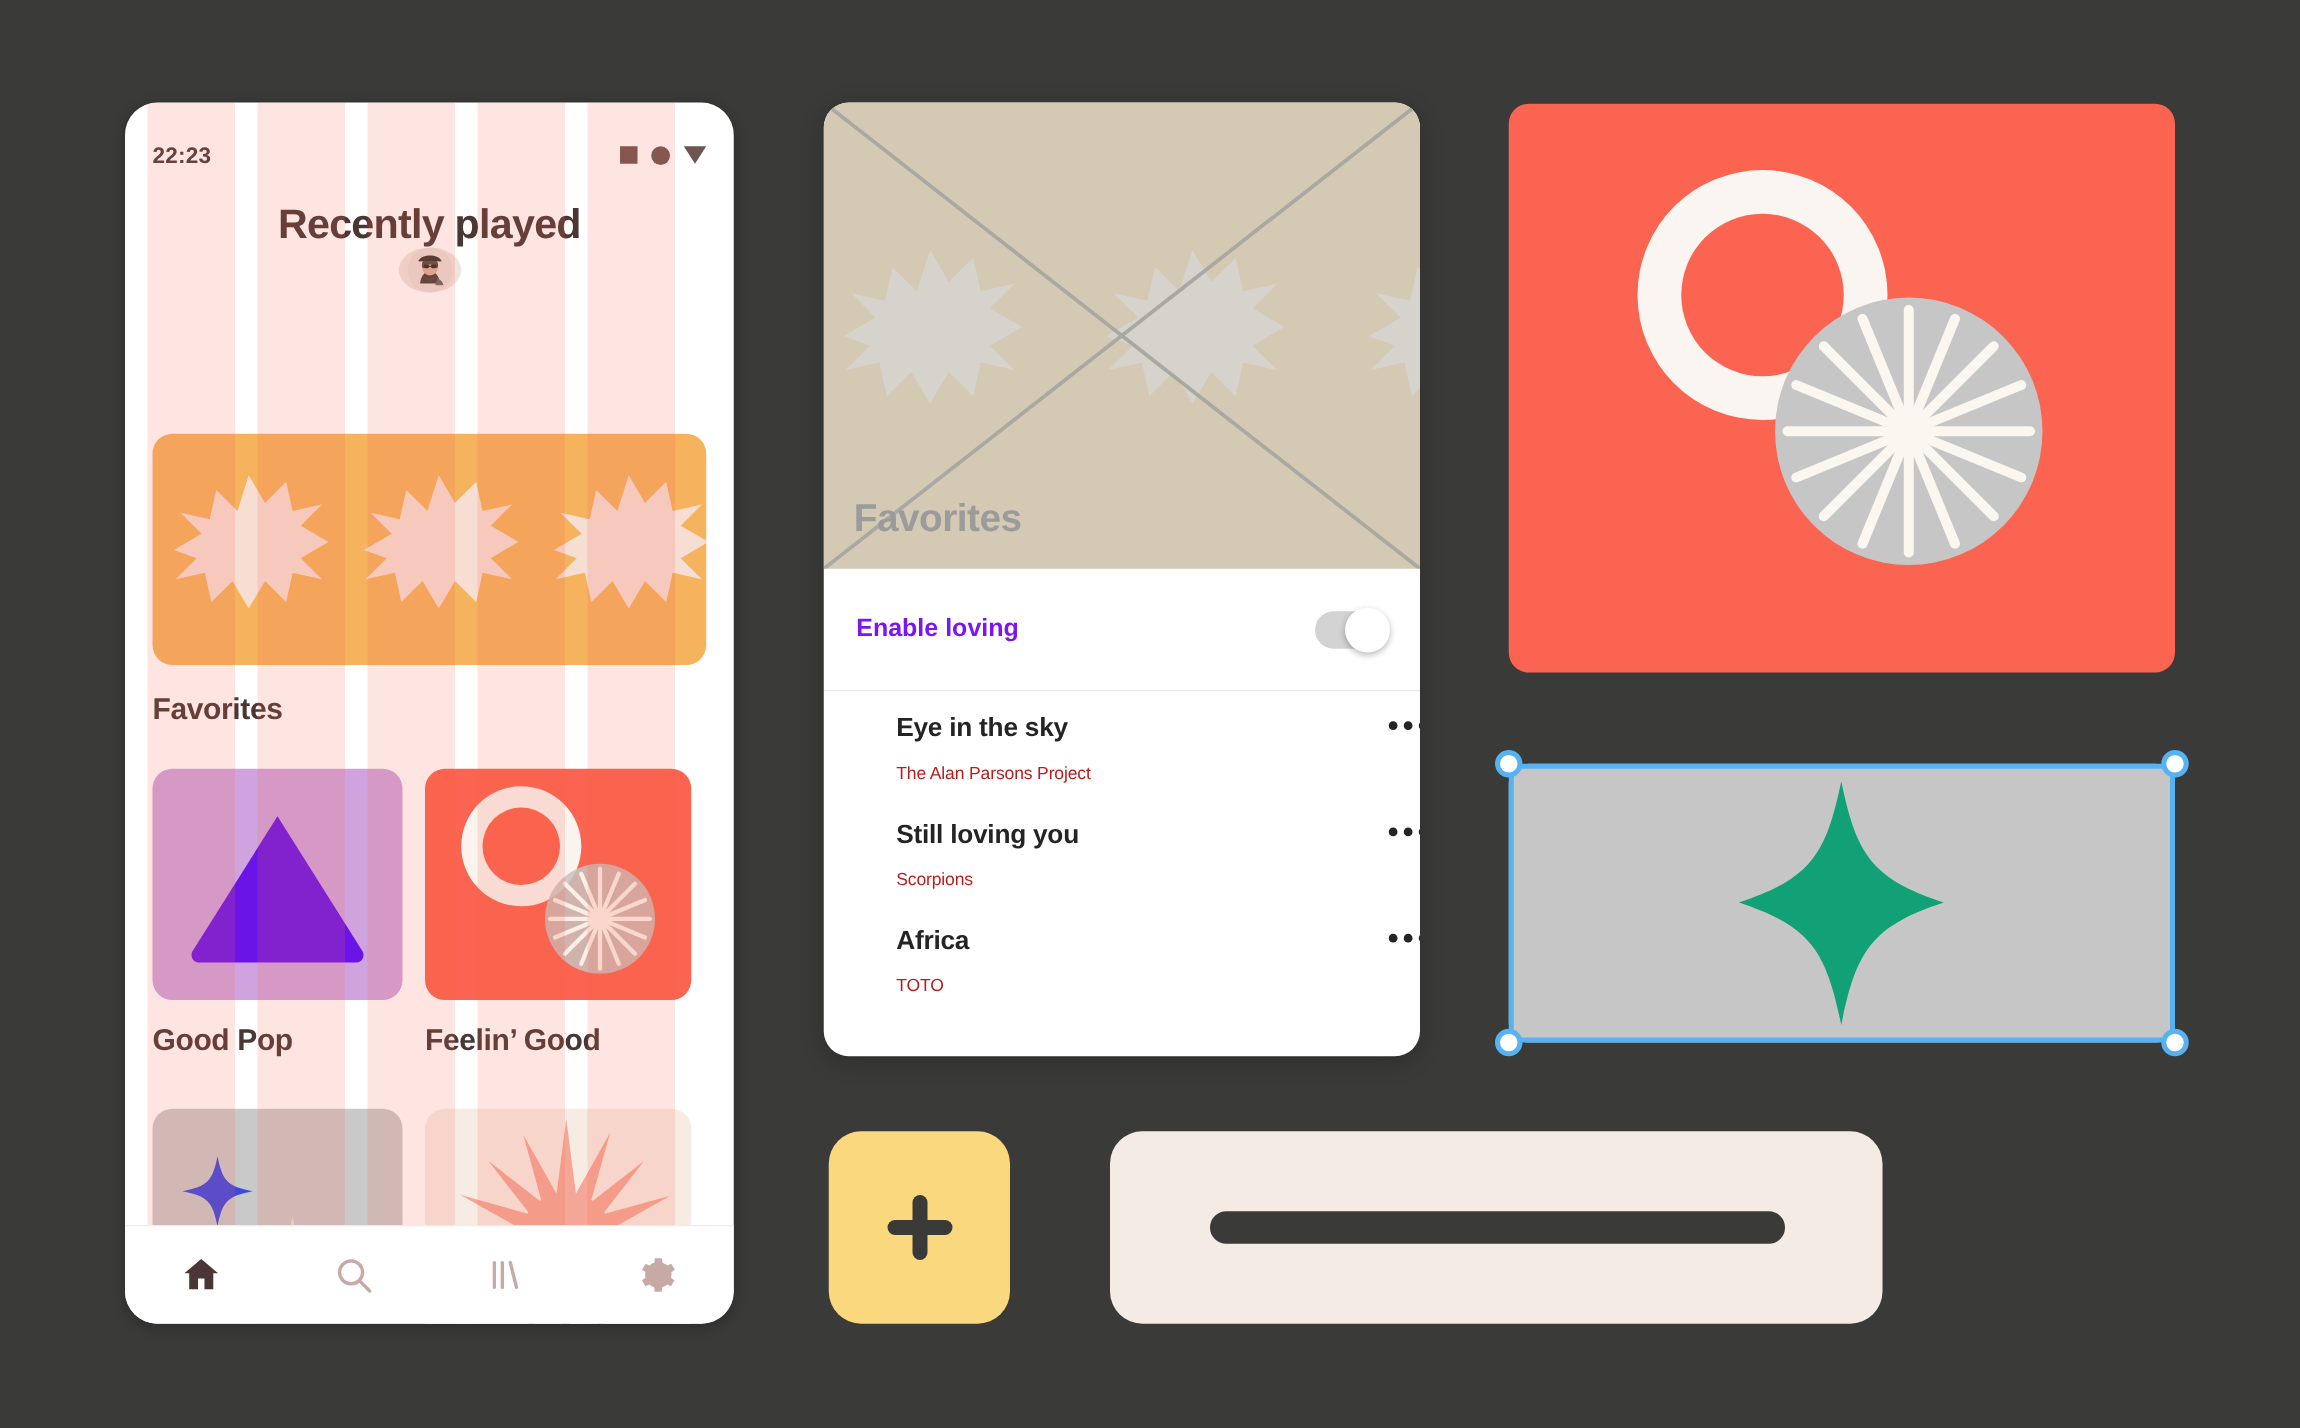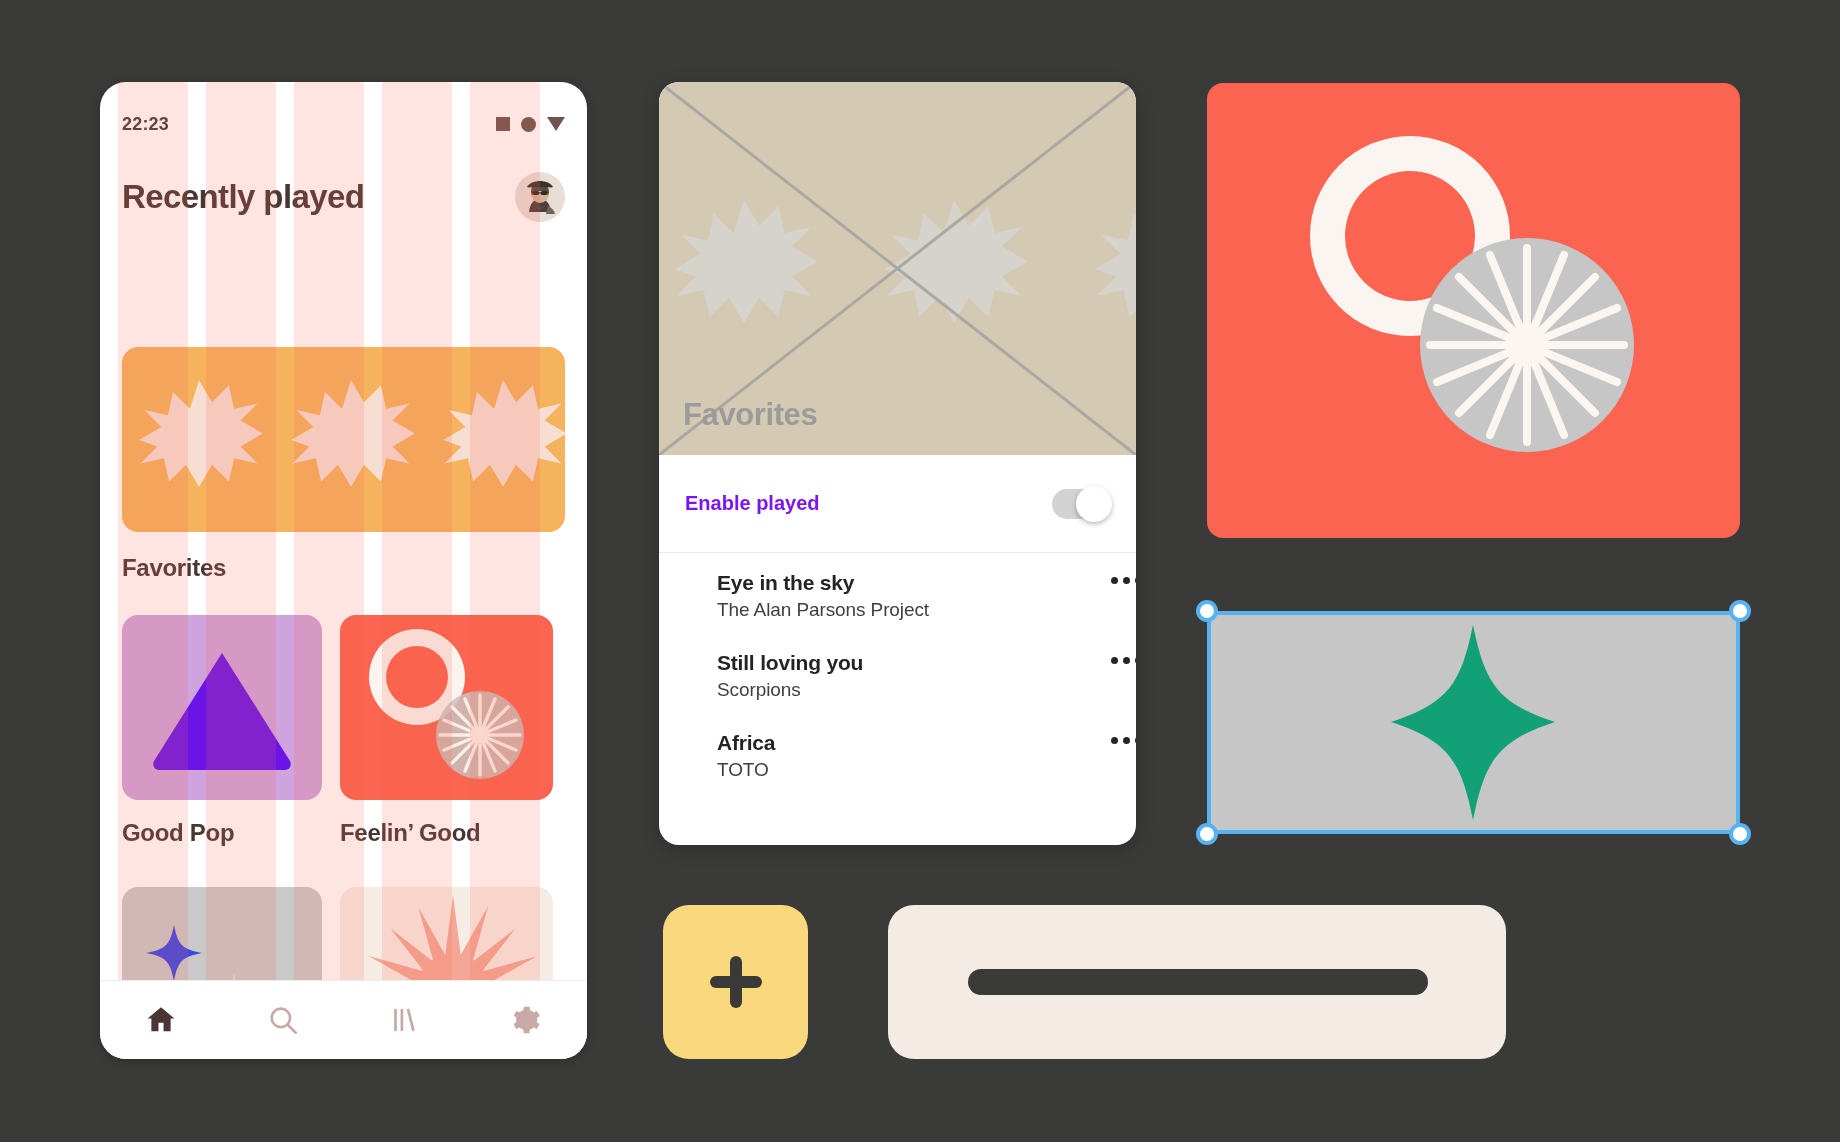--- a/index.html
+++ b/index.html
@@ -27,21 +27,21 @@
   }
   .status-time{font-size:18px;font-weight:700;color:#4a3b38;letter-spacing:.2px;}
   .status-icons{display:flex;align-items:center;gap:11px;}
   .ic-square{width:14px;height:14px;background:#6e5550;}
   .ic-circle{width:15px;height:15px;border-radius:50%;background:#6e5550;}
   .ic-tri{width:0;height:0;border-left:9px solid transparent;border-right:9px solid transparent;border-top:14px solid #6e5550;}
 
   .page-head{
     position:absolute;left:0;top:78px;width:100%;height:74px;
     display:flex;align-items:center;justify-content:space-between;
-    padding:0 22px;box-sizing:border-box;
+    padding:0 22px;box-sizing:border-box;flex-direction:column;
   }
   .page-title{font-size:33px;font-weight:700;color:#4a3734;letter-spacing:-.6px;}
   .avatar{
     width:50px;height:50px;border-radius:50%;overflow:hidden;position:relative;
     background:#efe4de;
   }
   .avatar svg{display:block;width:100%;height:100%;}
 
   .scroll{position:absolute;left:0;top:165px;width:100%;bottom:0;}
 
@@ -100,21 +100,21 @@
   .toggle{width:58px;height:30px;border-radius:16px;background:#d3d3d3;position:relative;}
   .toggle .knob{
     position:absolute;right:-2px;top:-3px;width:36px;height:36px;border-radius:50%;
     background:#fff;box-shadow:0 2px 5px rgba(0,0,0,.28);
   }
   .track-list{position:absolute;left:0;top:471px;width:100%;padding-left:32px;}
   .track{
     padding:18px 26px 12px 26px;position:relative;
   }
   .track-title{font-size:21px;font-weight:700;color:#242424;letter-spacing:-.2px;}
-  .track-artist{font-size:19px;color:#404040;margin-top:4px;letter-spacing:-.1px;}
+  .track-artist{font-size:14px;color:#b91c1c;margin-top:15px;letter-spacing:-.1px;}
   .dots{position:absolute;right:26px;top:24px;display:flex;gap:5px;}
   .dots i{width:7px;height:7px;border-radius:50%;background:#242424;display:block;}
 
   
   .red-card{
     position:absolute;left:1207px;top:83px;width:533px;height:455px;
     border-radius:16px;background:#fa6450;overflow:hidden;
   }
   .red-card svg{display:block;width:100%;height:100%;}
 
@@ -341,21 +341,21 @@
       <svg class="cross" viewBox="0 0 477 373" preserveAspectRatio="none">
         <g stroke="#a9a8a3" stroke-width="3" fill="none">
           <line x1="0" y1="0" x2="477" y2="373"></line>
           <line x1="477" y1="0" x2="0" y2="373"></line>
         </g>
       </svg>
       <div class="fav-img-label">Favorites</div>
     </div>
 
     <div class="shuffle-row">
-      <div class="shuffle-label">Enable played</div>
+      <div class="shuffle-label">Enable loving</div>
       <div class="toggle">
           <div class="knob"></div>
         </div>
     </div>
 
     <div class="track-list">
       <div class="track">
         <div class="track-title">Eye in the sky</div>
         <div class="track-artist">The Alan Parsons Project</div>
         <div class="dots">

